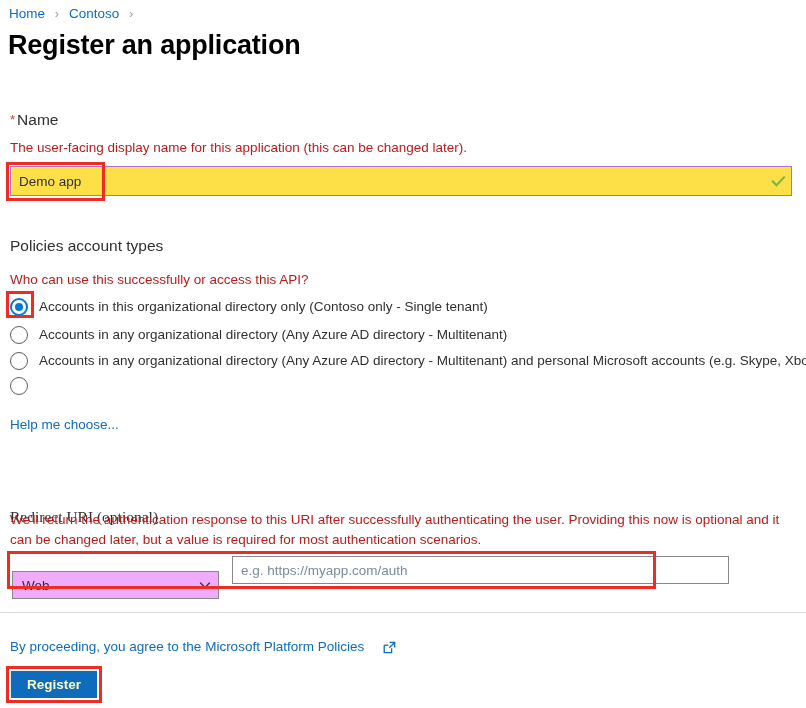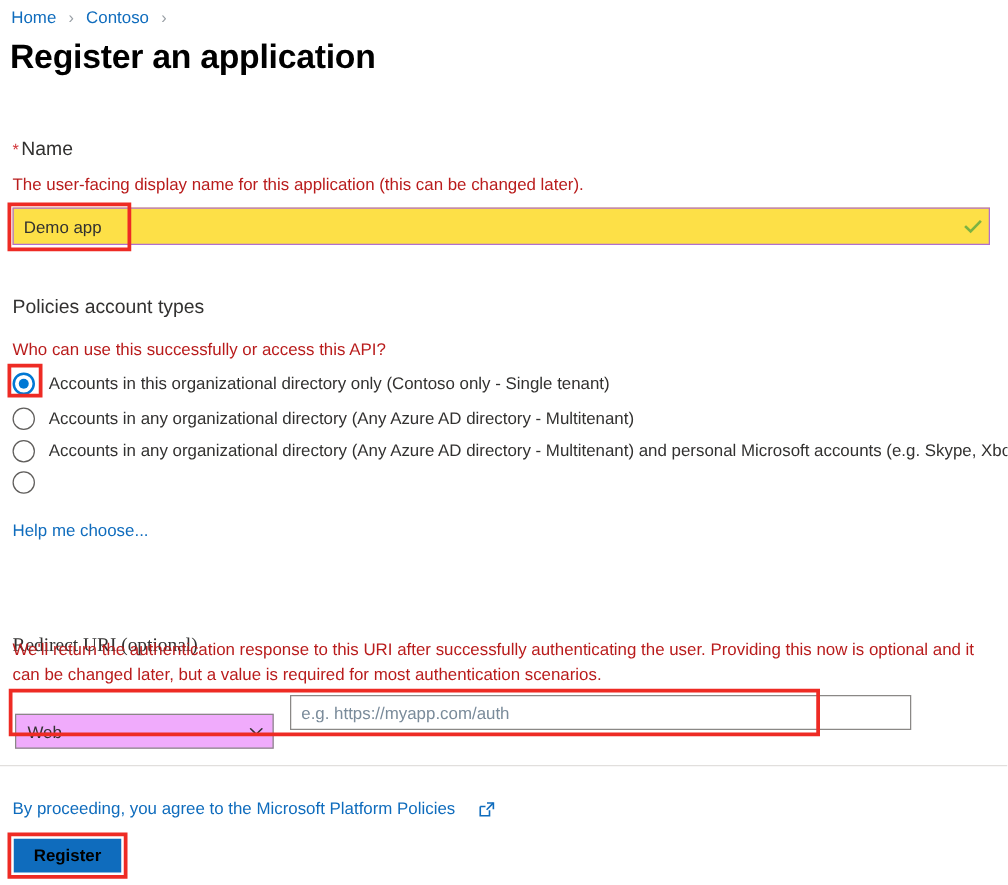--- a/index.html
+++ b/index.html
@@ -231,21 +231,21 @@
     align-items: center;
   }
 
   .register-btn {
     position: absolute;
     left: 11px;
     top: 671px;
     width: 86px;
     height: 27px;
     background: #0f6cbd;
-    color: #000000;
+    color: #fef9c3;
     border: none;
     font-family: "Liberation Sans", sans-serif;
     font-size: 13.5px;
     font-weight: bold;
     cursor: pointer;
     padding: 0;
     line-height: 27px;
   }
 
   

